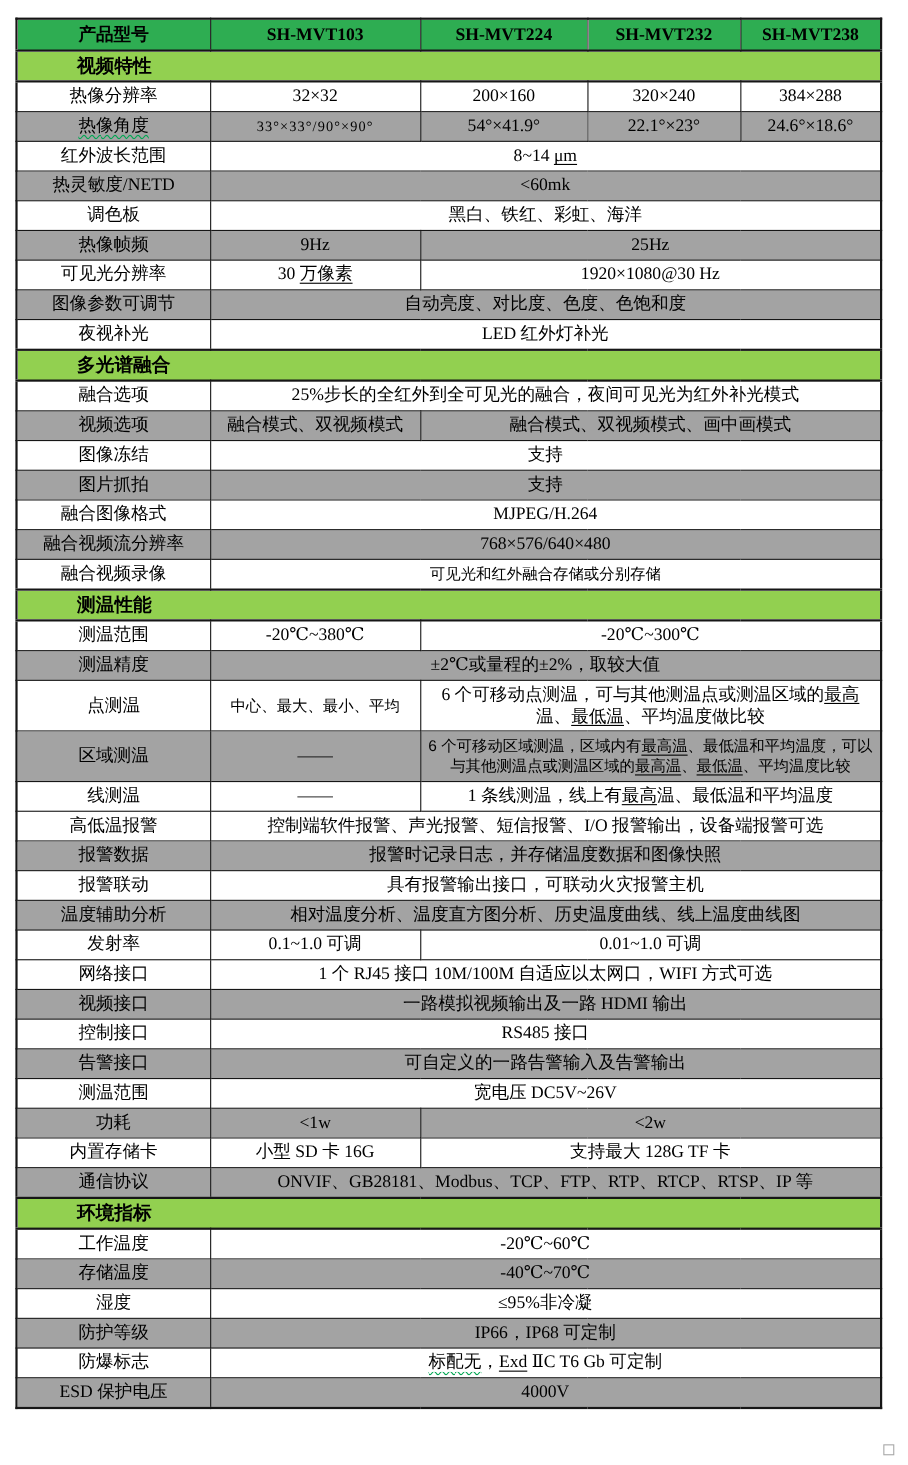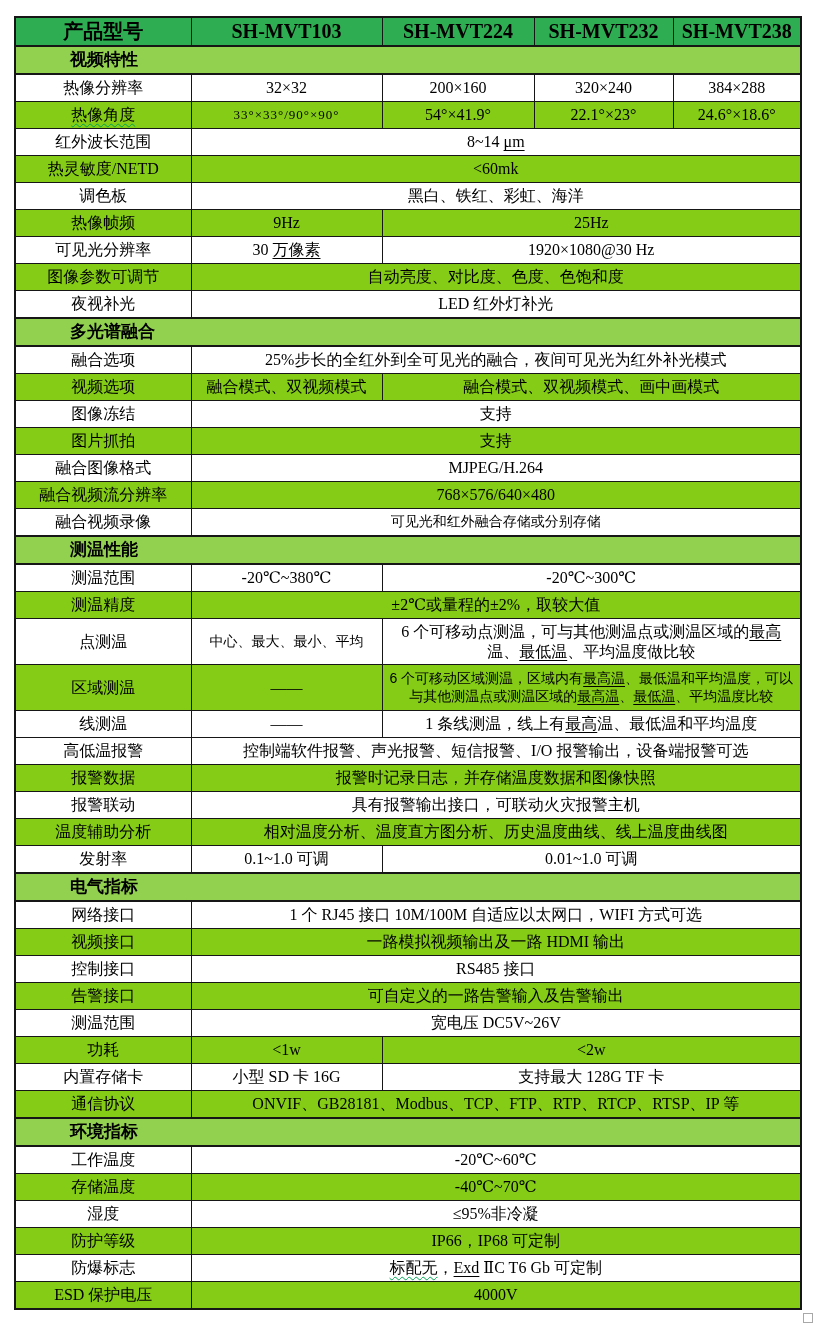--- a/index.html
+++ b/index.html
@@ -2,24 +2,24 @@
 <html lang="zh"><head>
 <meta charset="utf-8">
 <style>
   html,body{margin:0;padding:0;background:#ffffff;}
   .page{position:relative;width:825px;height:1332px;background:#ffffff;overflow:hidden;
         font-family:"Liberation Serif","DejaVu Serif",serif;color:#000;}
   table.spec{position:absolute;left:14px;top:16px;width:786px;border-collapse:collapse;
         table-layout:fixed;border:2px solid #161616;}
   td{border:1px solid #161616;text-align:center;vertical-align:middle;height:26px;
      padding:0 3px;font-size:16px;line-height:1.25;overflow:hidden;word-break:break-all;}
-  tr.header td{background:#2ead52;font-weight:700;height:27px;font-size:20px;}
+  tr.header td{background:#2ead52;font-weight:700;height:27px;font-size:16px;}
   tr.section td{background:#92d050;font-weight:700;text-align:left;padding-left:54px;
      height:26px;font-size:17px;border-top:2px solid #161616;border-bottom:2px solid #161616;}
-  tr.alt td{background:#84cc16;}
+  tr.alt td{background:#a3a3a3;}
   tr.tall td{height:45px;}
   td.sans,.sans{font-family:"Liberation Sans","DejaVu Sans",sans-serif;font-size:14px;}
   td.small{font-size:13px;letter-spacing:1px;text-align:center;}
   .mark-red{text-decoration-line:underline;text-decoration-style:wavy;
      text-decoration-color:#e60000;text-decoration-thickness:1px;text-underline-offset:3px;text-decoration:underline;}
   .mark-green{text-decoration-line:underline;text-decoration-style:wavy;
      text-decoration-color:#00a651;text-decoration-thickness:1px;text-underline-offset:3px;}
   .resize-handle{position:absolute;left:803px;top:1313px;width:8px;height:8px;
      border:1px solid #a8a8a8;background:#ffffff;}
 </style>
@@ -163,23 +163,20 @@
         </tr>
         <tr class="alt">
           <td><span>温度辅助分析</span></td>
           <td colspan="4">相对温度分析、温度直方图分析、历史温度曲线、线上温度曲线图</td>
         </tr>
         <tr class="">
           <td><span>发射率</span></td>
           <td>0.1~1.0 可调</td>
           <td colspan="3">0.01~1.0 可调</td>
         </tr>
-        <tr class="section">
-          <td colspan="5">电气指标</td>
-        </tr>
         <tr class="">
           <td><span>网络接口</span></td>
           <td colspan="4">1 个 RJ45 接口 10M/100M 自适应以太网口，WIFI 方式可选</td>
         </tr>
         <tr class="alt">
           <td><span>视频接口</span></td>
           <td colspan="4">一路模拟视频输出及一路 HDMI 输出</td>
         </tr>
         <tr class="">
           <td><span>控制接口</span></td>

